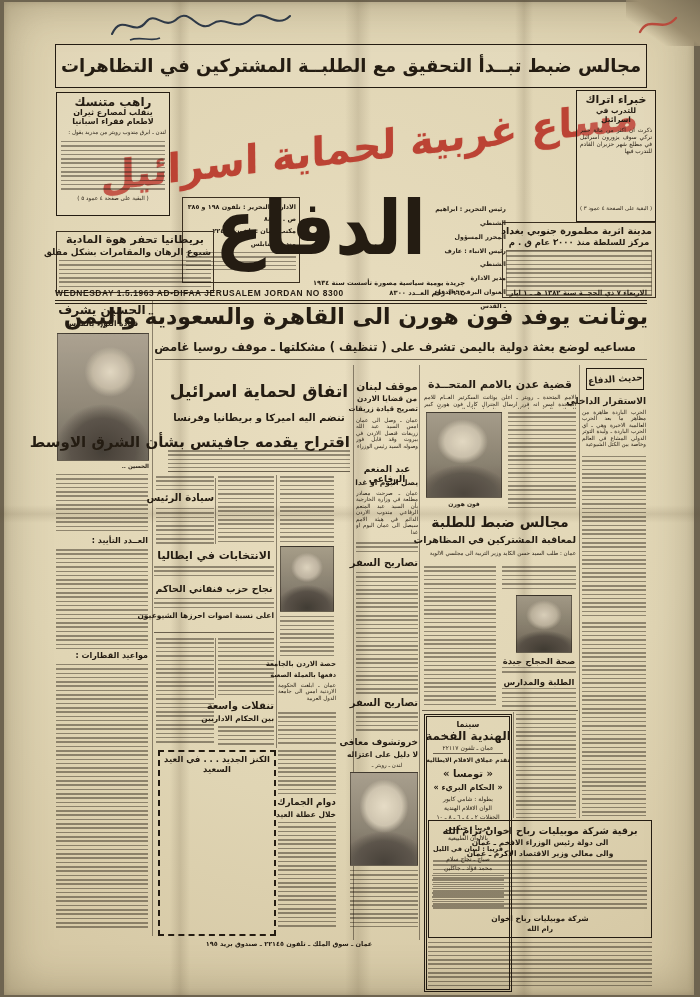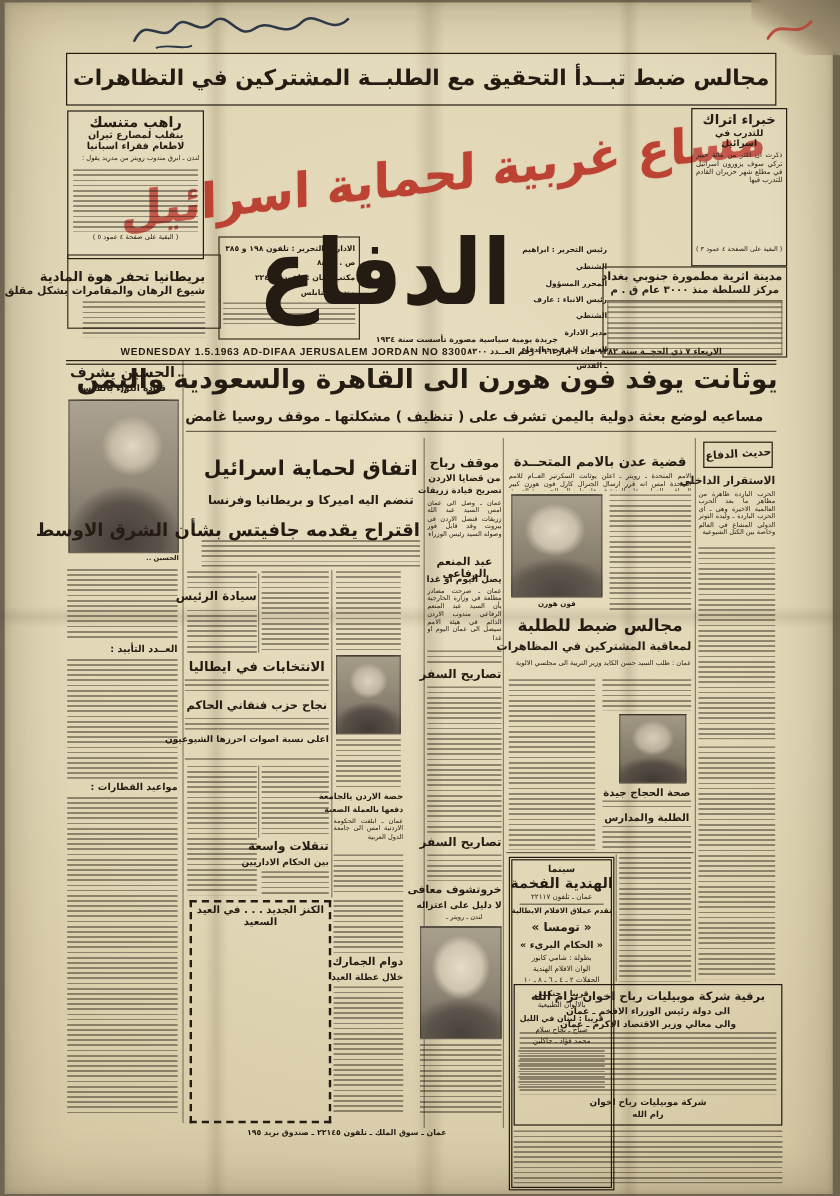--- a/index.html
+++ b/index.html
@@ -83,27 +83,27 @@
   <div class="ar b" style="font-size:6.3px;line-height:2.2">مدير الادارة</div>
   <div class="ar b" style="font-size:6.3px;line-height:2.2">العنوان البرقي : الدفاع ـ القدس</div>
 </div>
 
 <div class="abs" style="left:502px;top:222px;width:154px;height:76px;border:1px solid #3a2f20;padding:3px">
   <div class="ar b c hl nw" style="font-size:9.5px">مدينة اثرية مطمورة جنوبي بغداد</div>
   <div class="ar b c hl nw" style="font-size:8.5px;margin-top:1px">مركز للسلطة منذ ٣٠٠٠ عام ق . م</div>
   <div class="skel" style="height:46px;margin-top:3px;border:1px solid rgba(58,47,32,.6);padding:2px"></div>
 </div>
 
-<div class="abs" style="left:56px;top:212px;width:128px;height:62px;border:1px solid #3a2f20;padding:12px">
+<div class="abs" style="left:56px;top:231px;width:158px;height:62px;border:1px solid #3a2f20;padding:2px">
   <div class="ar b c hl nw" style="font-size:11px">بريطانيا تحفر هوة المادية</div>
   <div class="ar b c hl nw" style="font-size:9px;margin-top:1px">شيوع الرهان والمقامرات بشكل مقلق</div>
   <div class="skel" style="height:30px;margin-top:3px"></div>
 </div>
 
-<div class="abs" style="left:55px;top:287px;width:592px;height:12px;display:flex;justify-content:center;align-items:center">
+<div class="abs" style="left:55px;top:287px;width:592px;height:12px;display:flex;justify-content:space-between;align-items:center">
   <span class="en b nw" style="font-size:8.4px;letter-spacing:.6px">WEDNESDAY   1.5.1963   AD-DIFAA   JERUSALEM   JORDAN   NO   8300</span>
   <span class="ar b nw" style="font-size:6.8px">١٩٦٣ رقم العــدد ٨٣٠٠</span>
   <span class="ar b nw" style="font-size:6.8px">الاربعاء ٧ ذي الحجــة سنة ١٣٨٢ هـ ـ ١ ايار</span>
 </div>
 <div class="abs rule2" style="left:55px;top:300px;width:592px"></div>
 
 <div class="abs ar b c nw" style="left:56px;top:303px;width:92px;font-size:12px">الحسين يشرف</div>
 <div class="abs ar b c nw" style="left:56px;top:319px;width:92px;font-size:7.5px">قيادة اللواء بالقدس</div>
 <div class="abs photo" style="left:57px;top:333px;width:92px;height:128px;background:
   radial-gradient(46% 32% at 58% 30%, #d8d1c2 0%, #bcb4a3 42%, rgba(0,0,0,0) 62%),
@@ -156,21 +156,21 @@
 <div class="abs skel" style="left:280px;top:616px;width:54px;height:40px"></div>
 <div class="abs ar b c nw" style="left:278px;top:660px;width:58px;font-size:7px">حصة الاردن بالجامعة</div>
 <div class="abs ar b c nw" style="left:278px;top:671px;width:58px;font-size:6.5px">دفعها بالعملة الصعبة</div>
 <div class="abs ar lead" style="left:278px;top:682px;width:58px;height:28px;font-size:5.5px">عمان ـ ابلغت الحكومة الاردنية امس الى جامعة الدول العربية</div>
 <div class="abs skel" style="left:278px;top:712px;width:58px;height:34px"></div>
 <div class="abs skel" style="left:278px;top:750px;width:58px;height:44px"></div>
 <div class="abs ar b c nw" style="left:278px;top:797px;width:58px;font-size:9px">دوام الجمارك</div>
 <div class="abs ar b c nw" style="left:278px;top:810px;width:58px;font-size:7.5px">خلال عطلة العيد</div>
 <div class="abs skel" style="left:278px;top:822px;width:58px;height:106px"></div>
 
-<div class="abs ar b c nw" style="left:356px;top:380px;width:62px;font-size:10.5px">موقف رباح</div>
+<div class="abs ar b c nw" style="left:356px;top:380px;width:62px;font-size:10.5px">موقف لبنان</div>
 <div class="abs ar b c nw" style="left:356px;top:394px;width:62px;font-size:7.5px">من قضايا الاردن</div>
 <div class="abs ar b c nw" style="left:356px;top:405px;width:62px;font-size:7px">تصريح قيادة زريقات</div>
 <div class="abs ar lead" style="left:356px;top:417px;width:62px;height:44px;font-size:5.5px">عمان ـ وصل الى عمان امس السيد عبد الله زريقات قنصل الاردن في بيروت وقد قابل فور وصوله السيد رئيس الوزراء</div>
 <div class="abs ar b c hl" style="left:356px;top:464px;width:62px;font-size:9px">عبد المنعم الرفاعي</div>
 <div class="abs ar b c nw" style="left:356px;top:478px;width:62px;font-size:7.5px">يصل اليوم او غدا</div>
 <div class="abs ar lead" style="left:356px;top:490px;width:62px;height:50px;font-size:5.5px">عمان ـ صرحت مصادر مطلعة في وزارة الخارجية بأن السيد عبد المنعم الرفاعي مندوب الاردن الدائم في هيئة الامم سيصل الى عمان اليوم او غدا</div>
 <div class="abs skel" style="left:356px;top:542px;width:62px;height:12px"></div>
 <div class="abs ar b c nw" style="left:356px;top:557px;width:62px;font-size:10px">تصاريح السفر</div>
 <div class="abs skel" style="left:356px;top:572px;width:62px;height:122px"></div>
 <div class="abs ar b c nw" style="left:356px;top:697px;width:62px;font-size:10px">تصاريح السفر</div>

